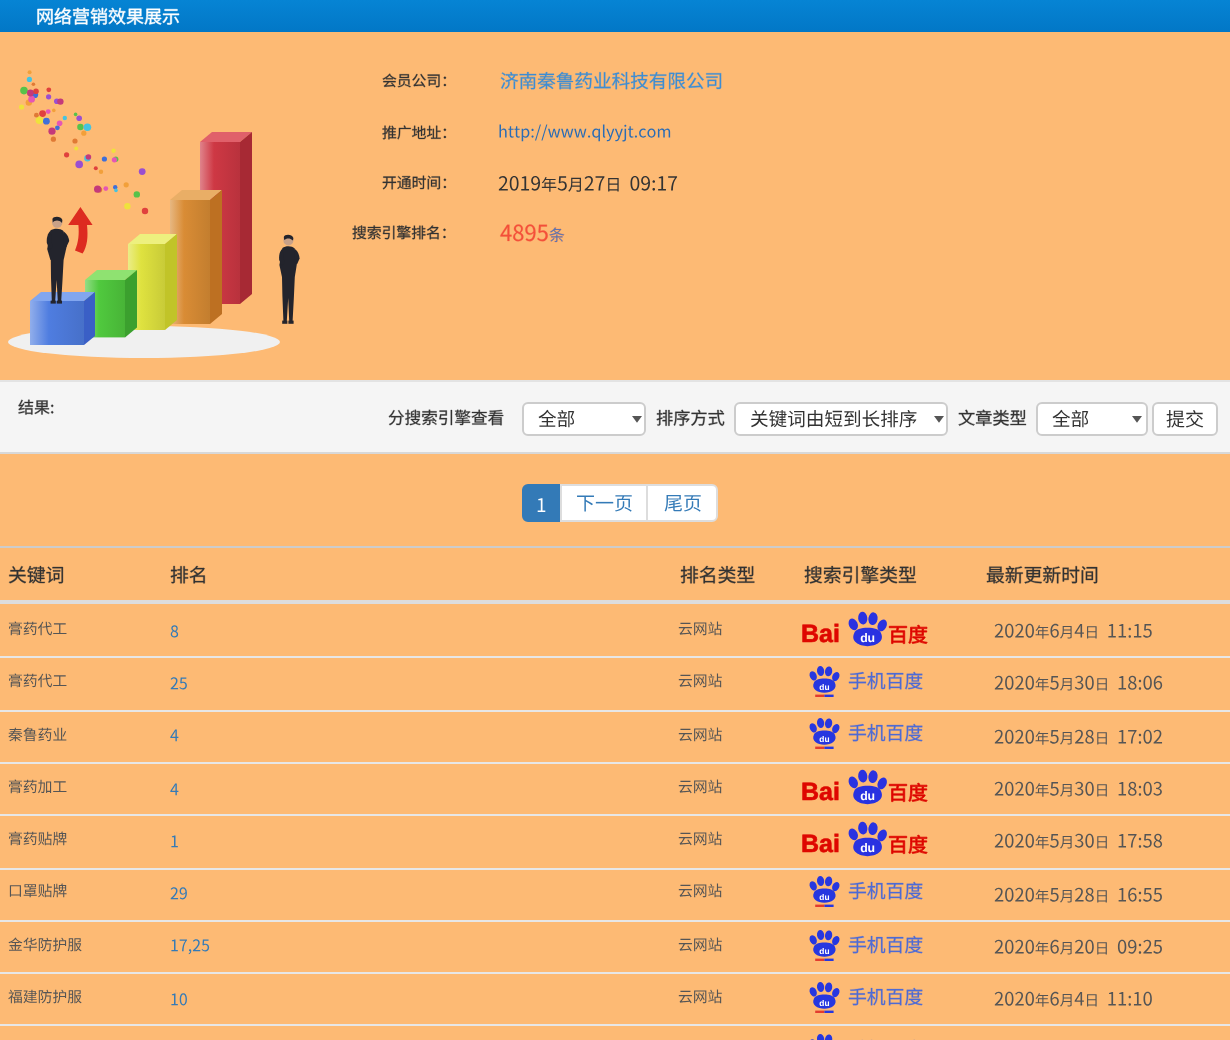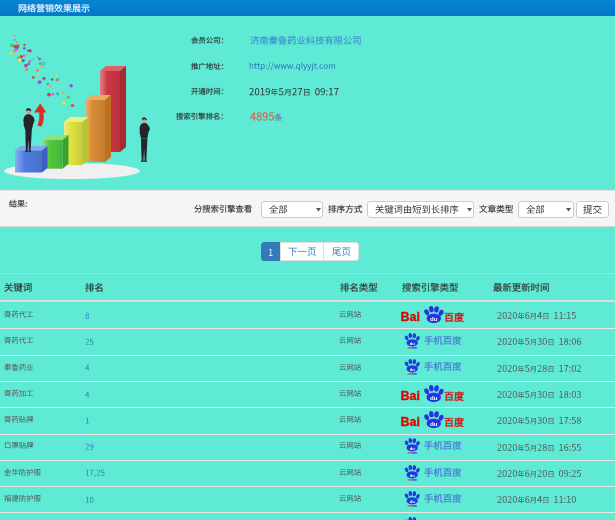--- a/index.html
+++ b/index.html
@@ -1,12 +1,12 @@
 <!DOCTYPE html>
-<html><head><meta charset="utf-8"><style>html,body{margin:0;padding:0;background:#fff;font-family:"Liberation Sans",sans-serif;}#pg{position:relative;width:615px;height:520px;overflow:hidden;background:#5eead4;}.abs{position:absolute;}</style></head><body>
+<html><head><meta charset="utf-8"><style>html,body{margin:0;padding:0;background:#fff;font-family:"Liberation Sans",sans-serif;}#pg{position:relative;width:615px;height:520px;overflow:hidden;background:#fdba74;}.abs{position:absolute;}</style></head><body>
 <div id="pg">
     <div class="abs" style="left:0;top:0;width:615px;height:16px;background:linear-gradient(#0684d4,#0277c6)"></div>
     <svg style="position:absolute;left:18.0px;top:3.0px;overflow:visible" width="74" height="12">
       <g fill="#ffffff" stroke="#ffffff" stroke-width="30" transform="translate(0,8.55) scale(0.00900,-0.00900)">
         <use href="#g7f51" x="0"></use>
         <use href="#g7edc" x="1000"></use>
         <use href="#g8425" x="2000"></use>
         <use href="#g9500" x="3000"></use>
         <use href="#g6548" x="4000"></use>
         <use href="#g679c" x="5000"></use>

